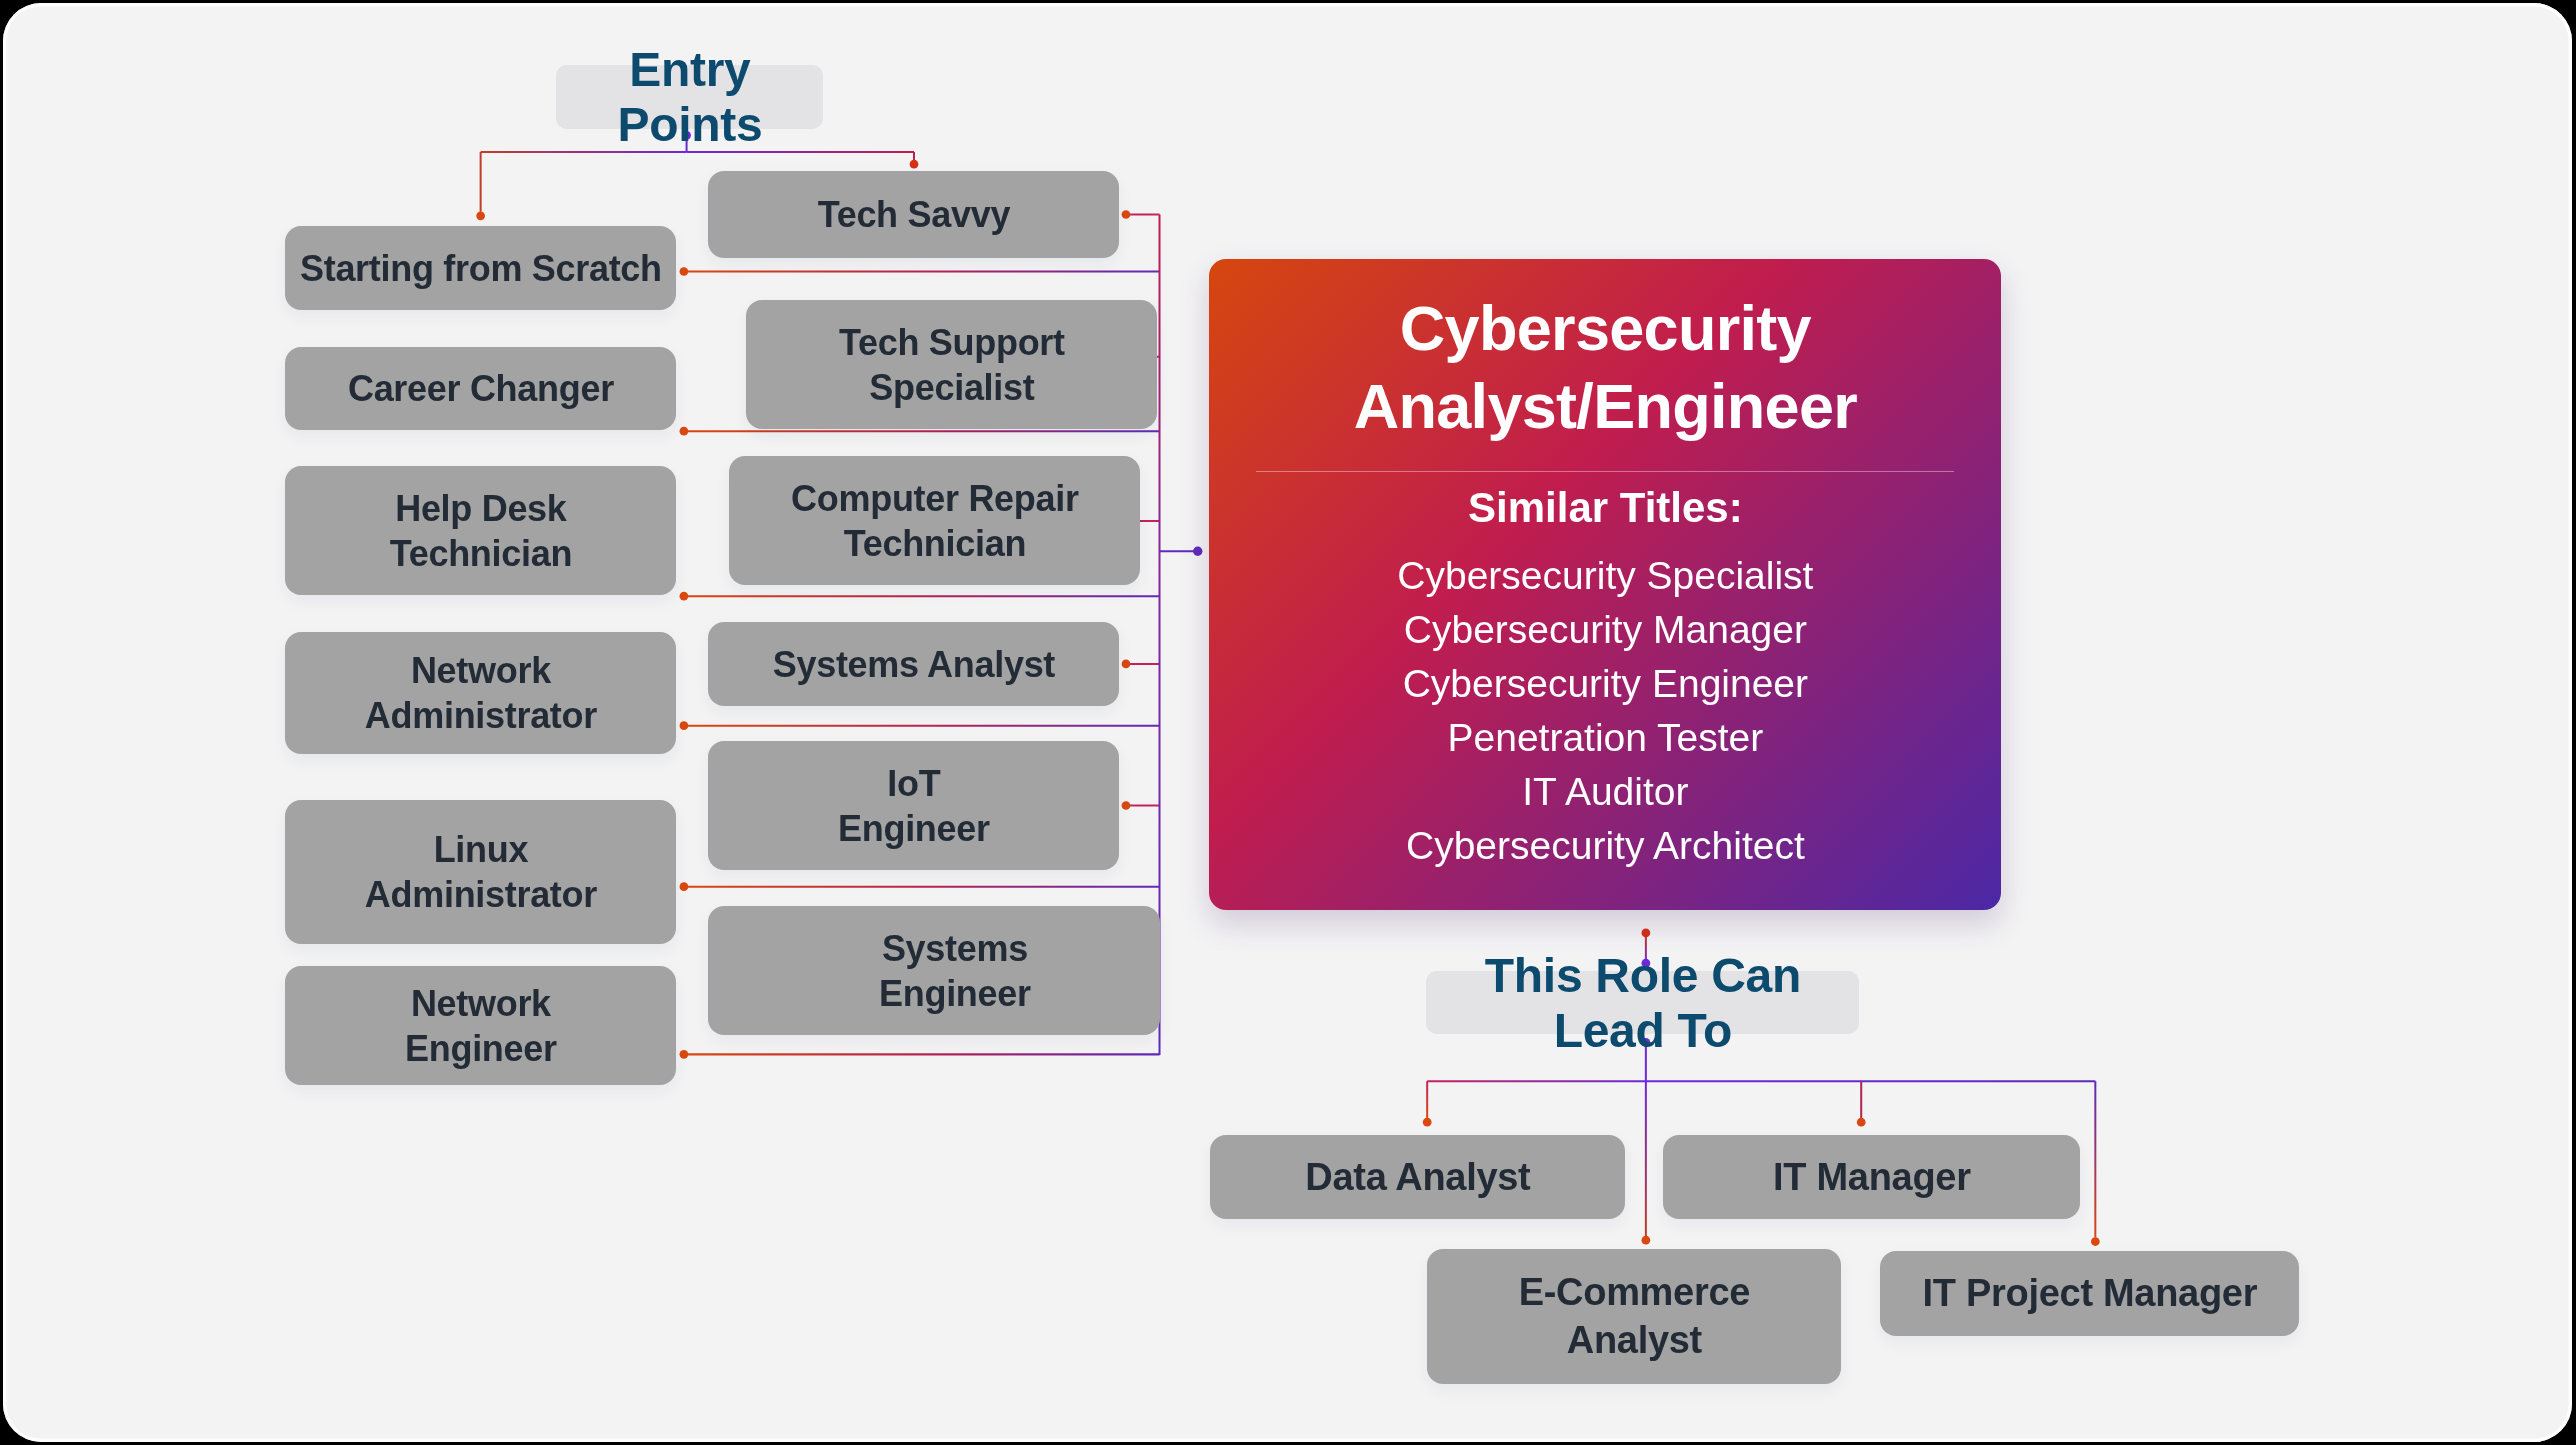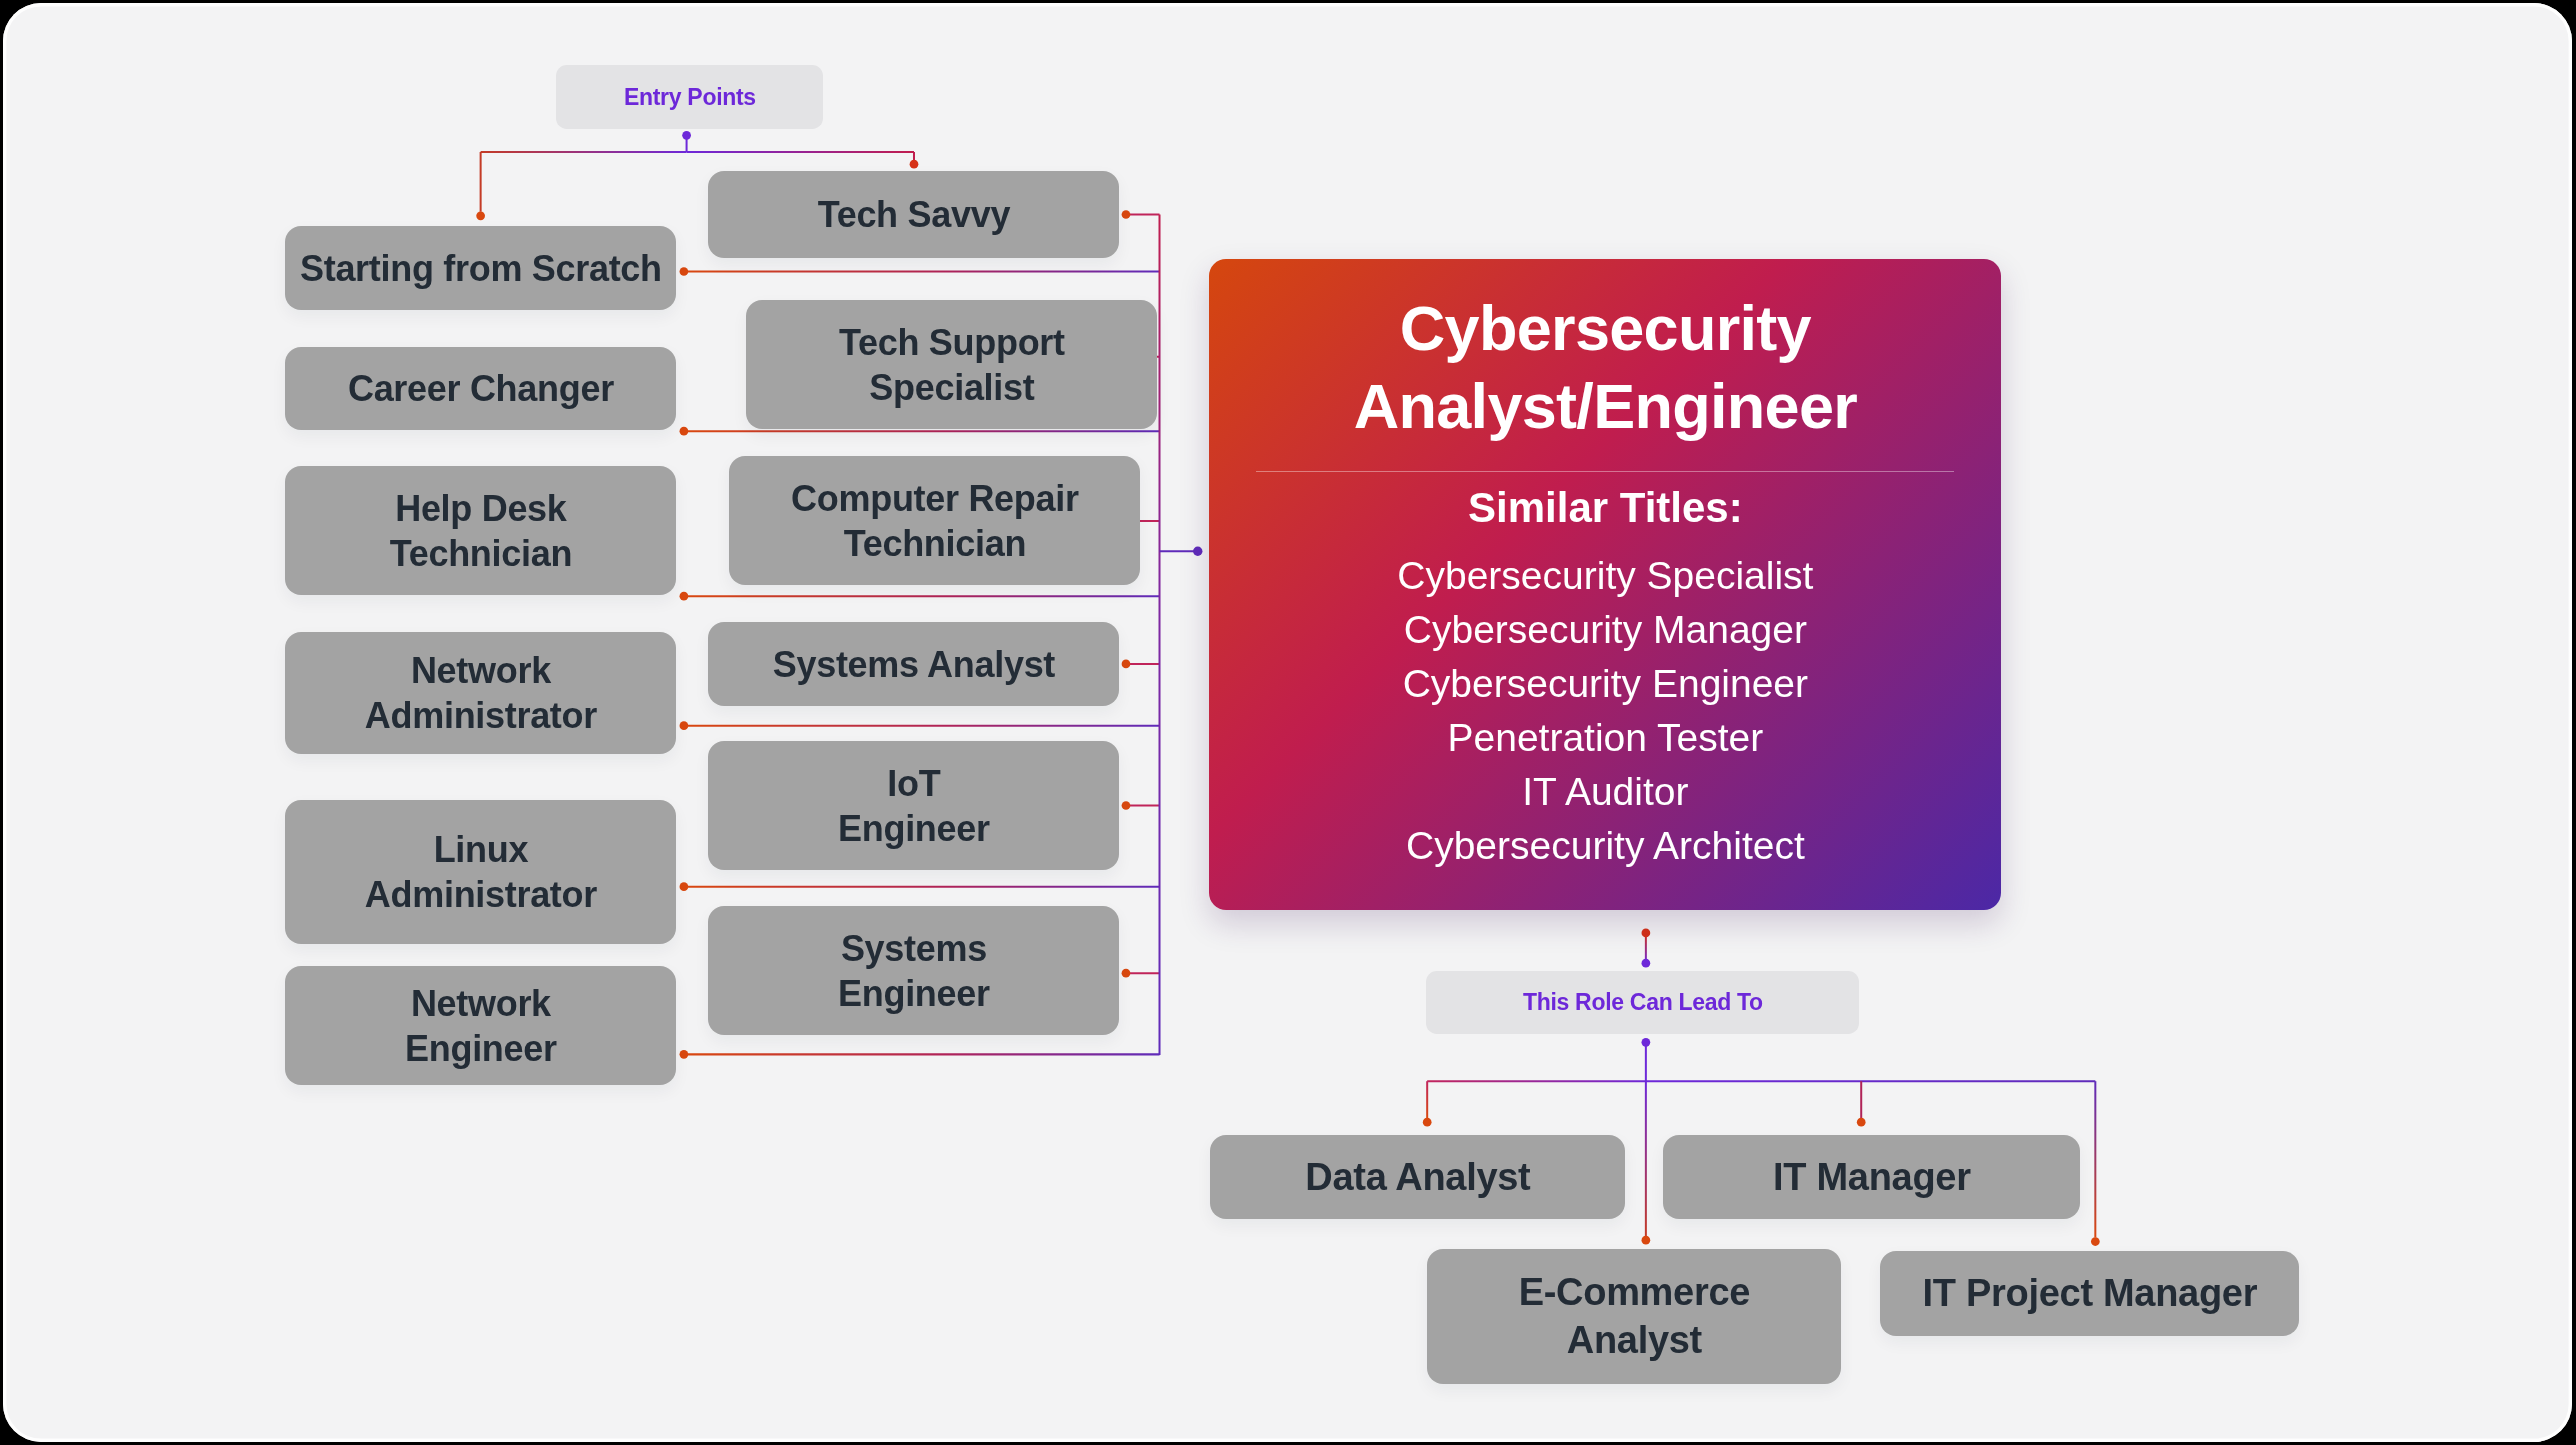--- a/index.html
+++ b/index.html
@@ -7,21 +7,21 @@
   .canvas{position:absolute;left:0;top:0;width:2569px;height:1439px;margin:3.4px;
     background:#f3f3f4;border-radius:38px;border:0;box-shadow:inset 0 0 0 3.4px rgba(255,255,255,0.9);
     overflow:hidden;}
   svg.wires{position:absolute;left:0;top:0;width:2576px;height:1446px;pointer-events:none;}
   .node{position:absolute;background:#a3a3a3;border-radius:16px;display:flex;
     align-items:center;justify-content:center;text-align:center;font-weight:700;
     color:#232c36;font-size:36px;line-height:1.25;letter-spacing:-0.3px;
     white-space:pre-line;box-shadow:0 6.7px 16px rgba(25,30,50,0.05);}
   .tag{position:absolute;background:#e3e3e5;border-radius:10.7px;display:flex;
     align-items:center;justify-content:center;text-align:center;font-weight:700;
-    color:#6d28d9;font-size:23px;letter-spacing:-0.3px;}
+    color:#0c4a6e;font-size:48px;letter-spacing:-0.3px;}
   .main-box{position:absolute;left:1206px;top:256px;width:792px;height:651px;
     border-radius:17px;color:#ffffff;box-sizing:border-box;padding:29.5px 43px 0;
     background:linear-gradient(135deg,#d5470e 0%,#c01d4e 40%,#4b28a6 100%);
     box-shadow:0 13.4px 30px rgba(60,20,90,0.18);}
   .main-title{font-size:63px;font-weight:700;line-height:1.24;text-align:center;
     white-space:pre-line;letter-spacing:-0.7px;}
   .main-divider{height:1.3px;background:rgba(255,255,255,0.38);margin:25.5px 4px 0;}
   .similar-heading{margin-top:12px;font-size:42px;font-weight:700;text-align:center;}
   .similar-list{margin-top:17.4px;font-size:39px;line-height:54px;text-align:center;font-weight:400;}
   .similar-list span{display:block;}
@@ -158,21 +158,21 @@
 Engineer</div>
 
   <div class="node" style="left:705px;top:168px;width:411px;height:87px;">Tech Savvy</div>
   <div class="node" style="left:705px;top:297px;width:411px;height:129px;margin-left:38px;">Tech Support
 Specialist</div>
   <div class="node" style="left:705px;top:453px;width:411px;height:129px;margin-left:21px;">Computer Repair
 Technician</div>
   <div class="node" style="left:705px;top:619px;width:411px;height:84px;">Systems Analyst</div>
   <div class="node" style="left:705px;top:738px;width:411px;height:129px;">IoT
 Engineer</div>
-  <div class="node" style="left:705px;top:903px;width:411px;height:129px;">Systems
+  <div class="node" style="left:705px;top:903px;width:411px;height:129px;padding-left:41px;">Systems
 Engineer</div>
 
   <div class="main-box">
     <div class="main-title">Cybersecurity
 Analyst/Engineer</div>
     <div class="main-divider"></div>
     <div class="similar-heading">Similar Titles:</div>
     <div class="similar-list">
       <span>Cybersecurity Specialist</span>
       <span>Cybersecurity Manager</span>

